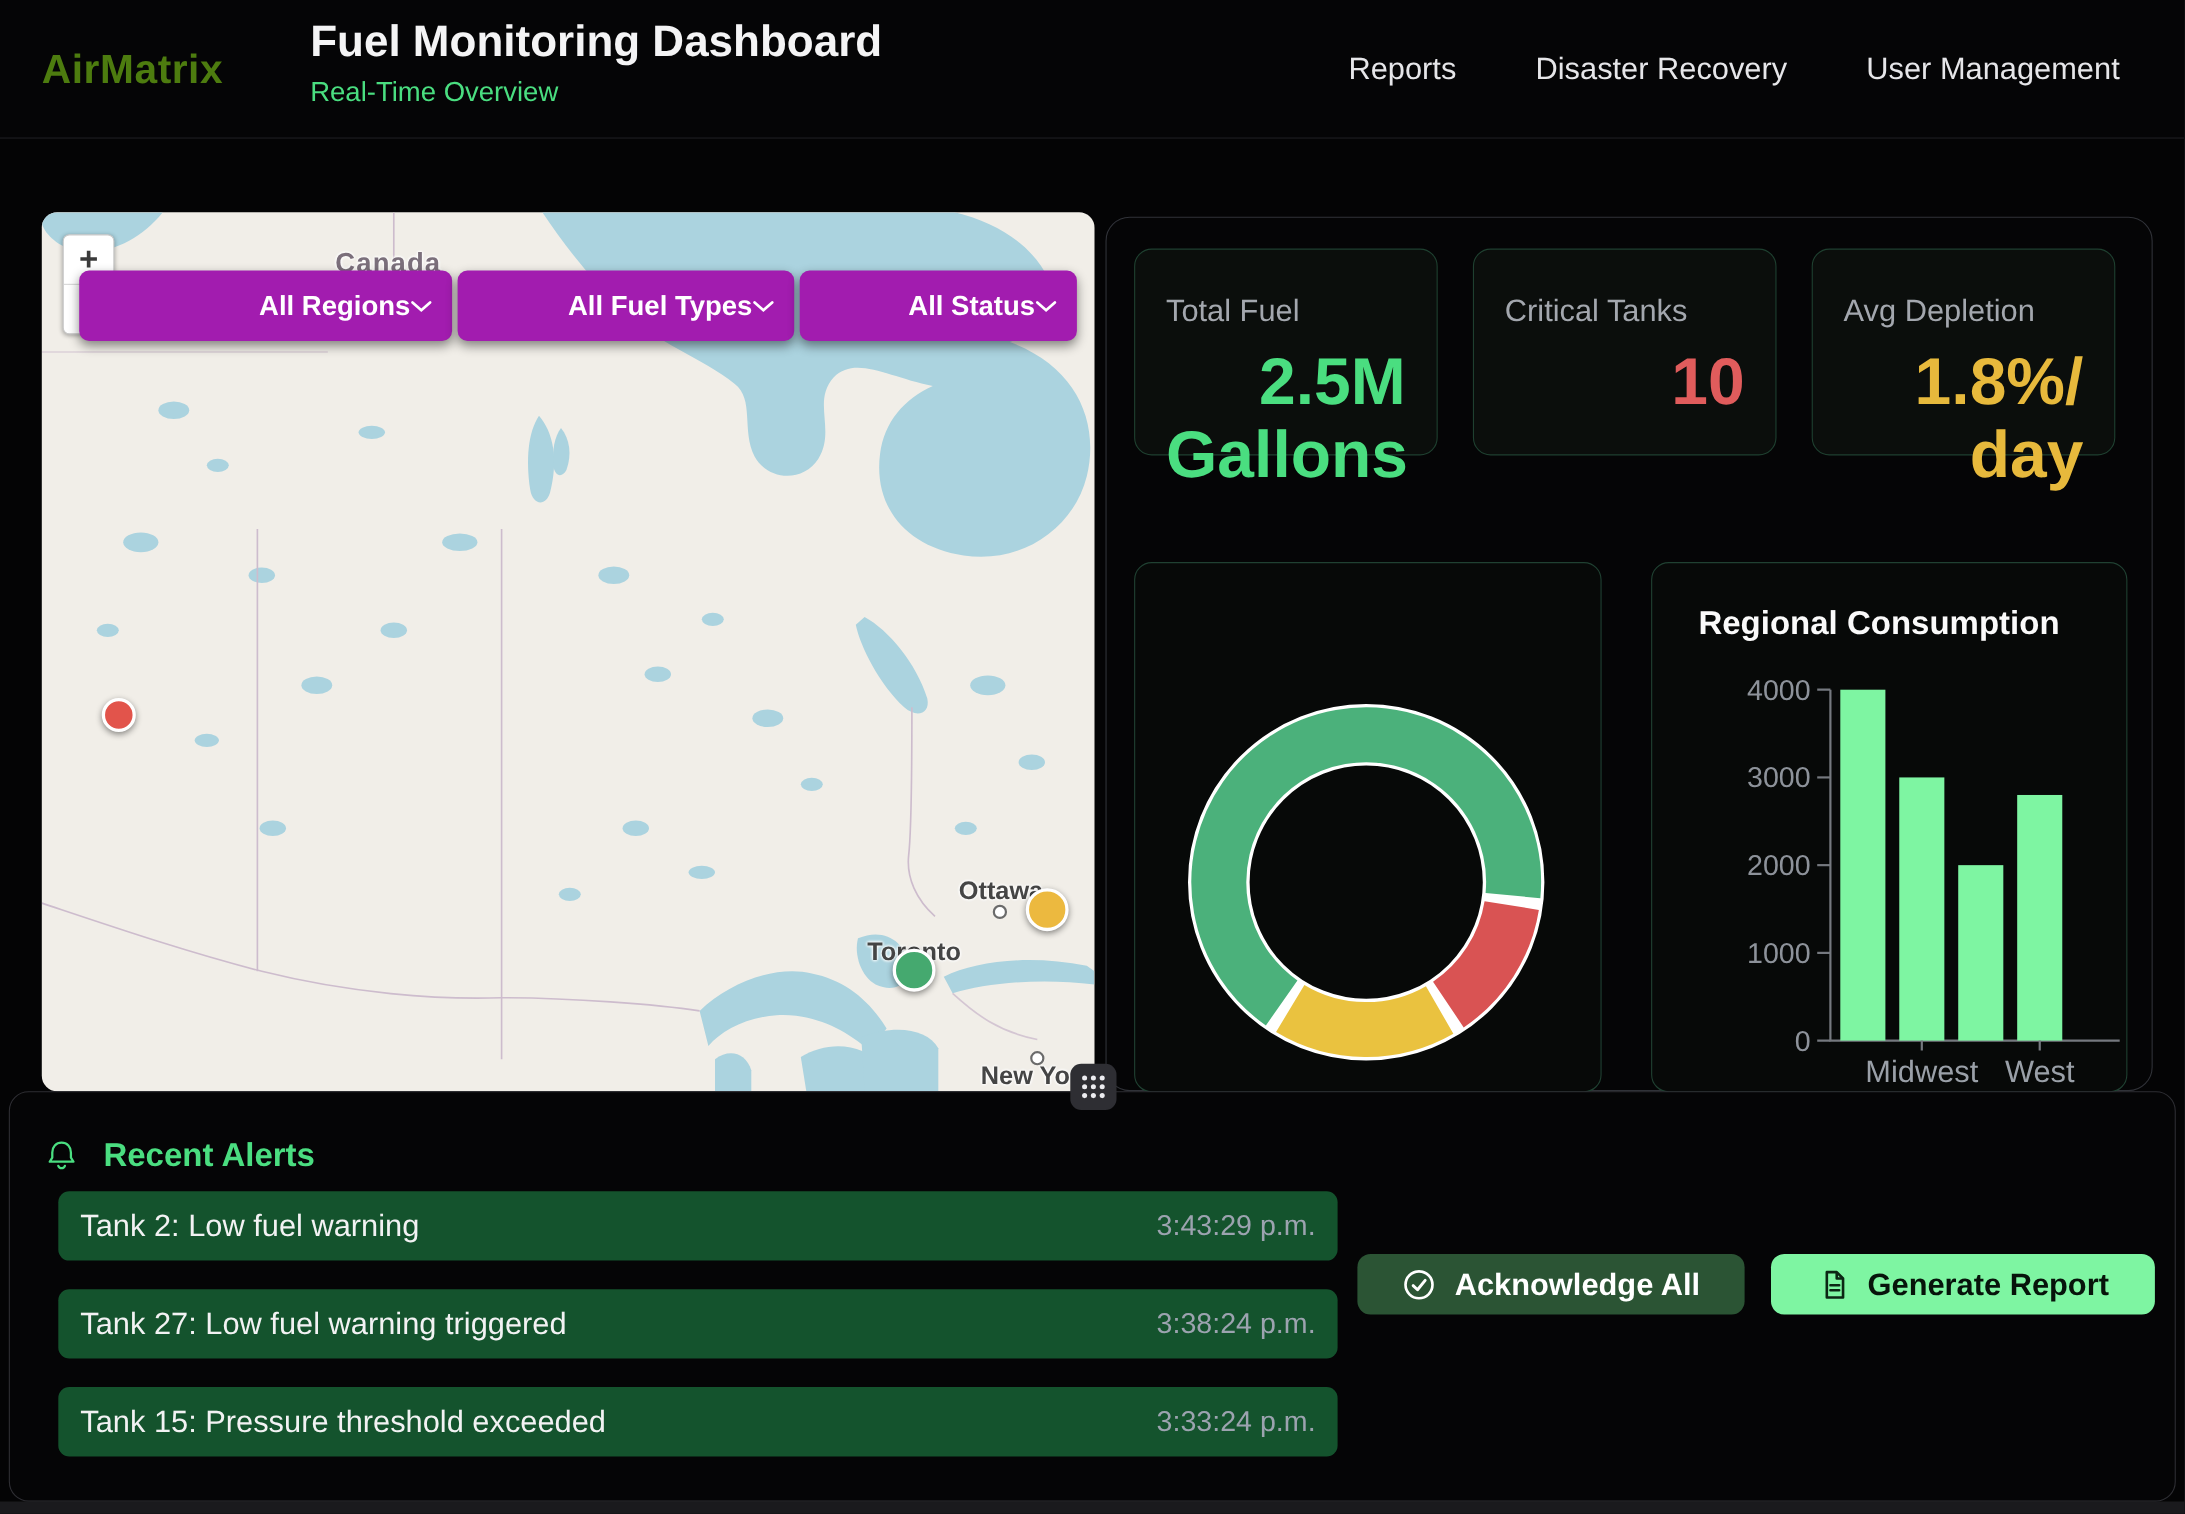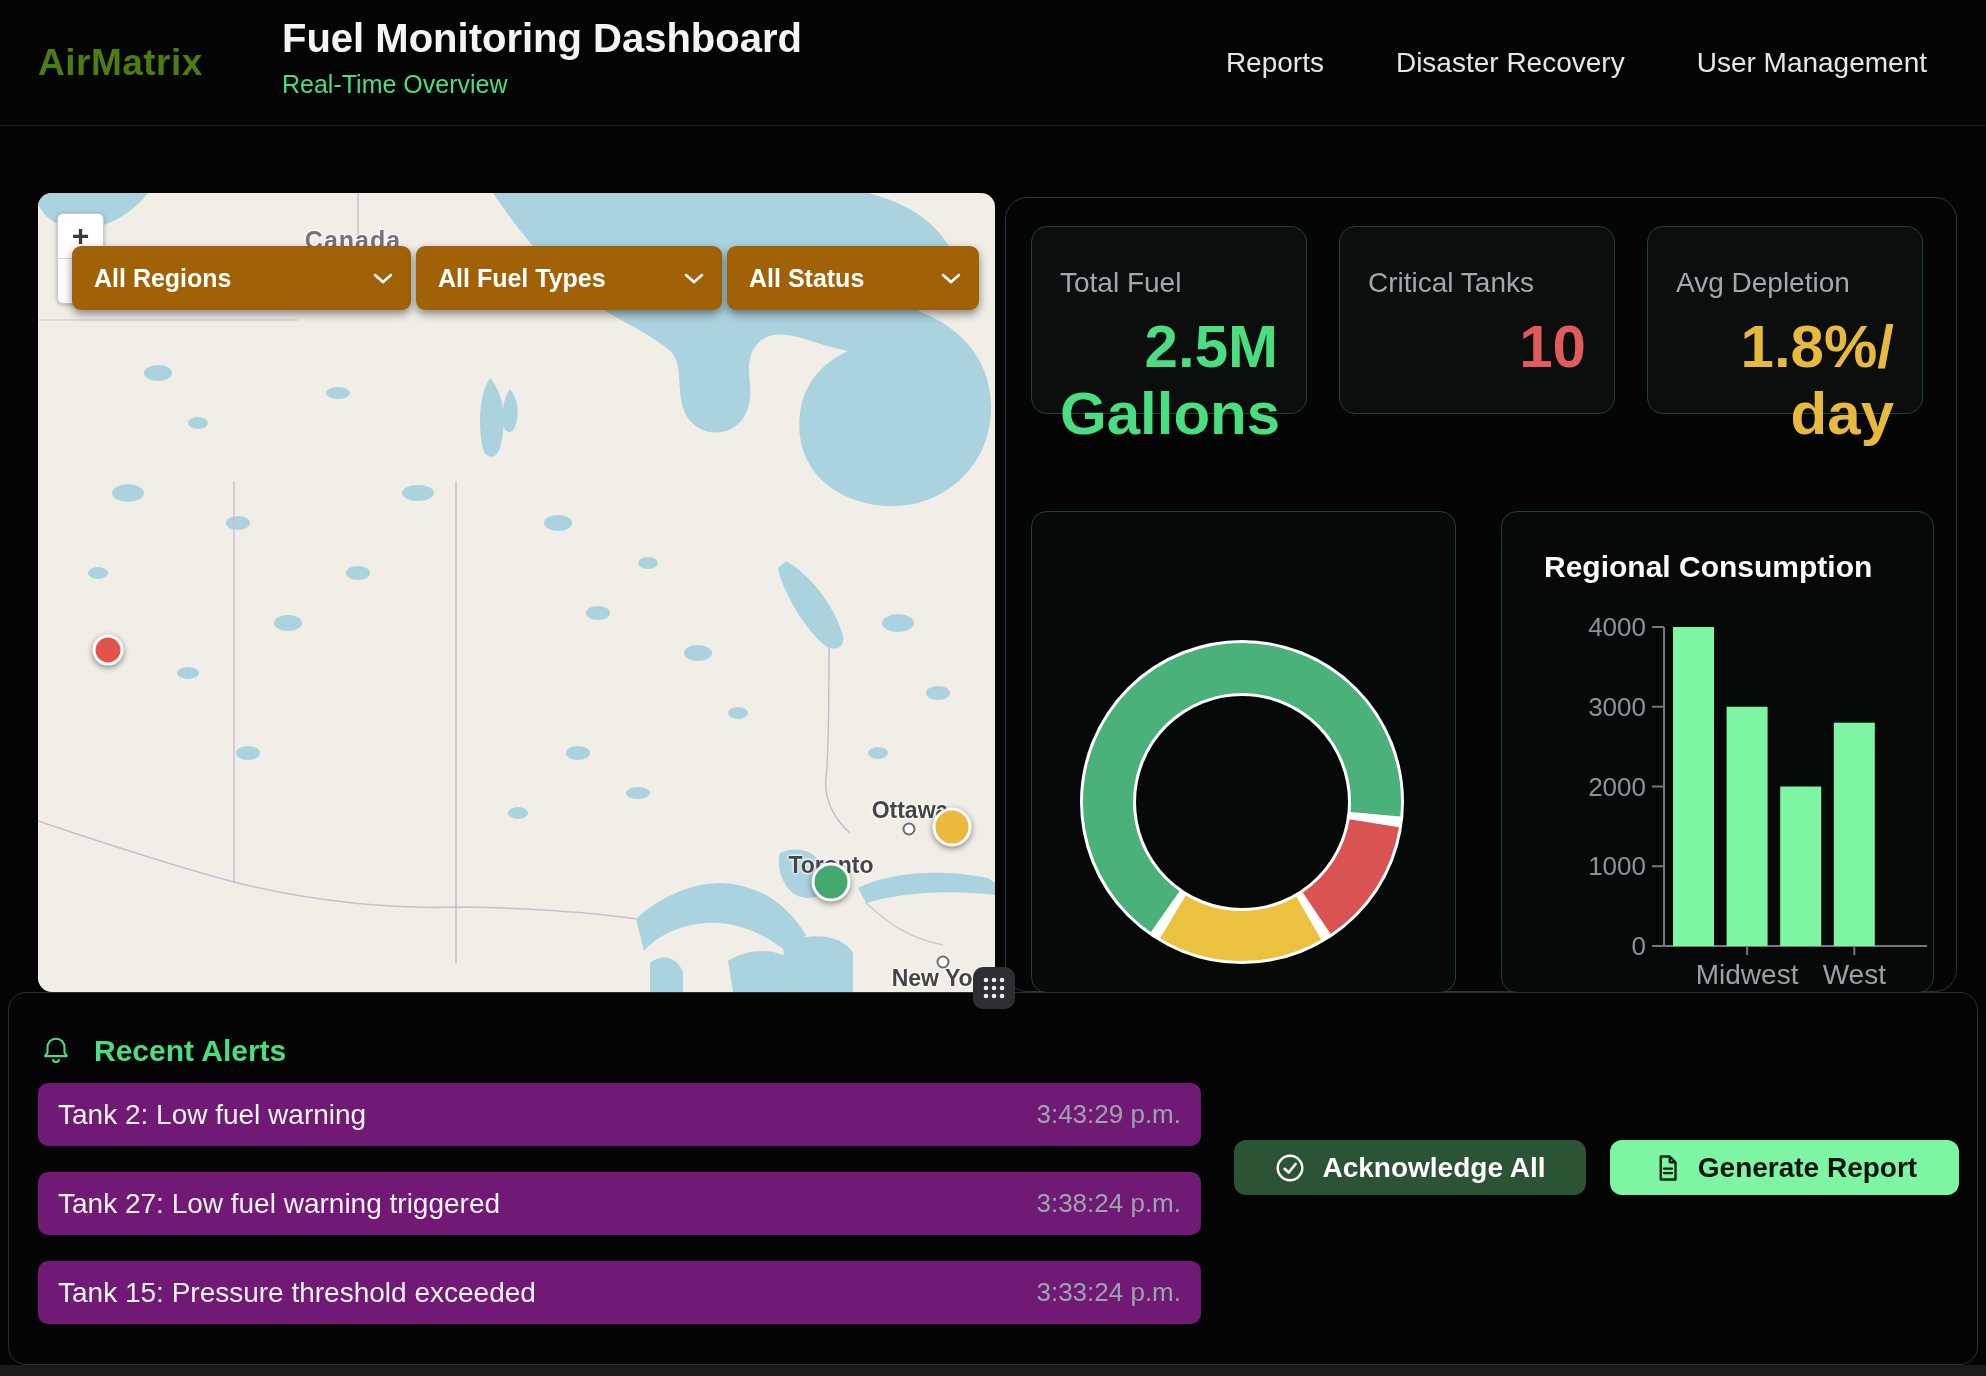--- a/index.html
+++ b/index.html
@@ -24,22 +24,22 @@
   .map svg.terrain{position:absolute;left:0;top:0;}
   .map-label{position:absolute;transform:translate(-50%,-50%);color:#454545;font-size:23px;
              font-weight:bold;text-shadow:0 0 3px #fff,0 0 3px #fff,0 0 3px #fff;white-space:nowrap;}
   .map-label.country{color:#7b6f7b;font-size:25px;letter-spacing:1px;}
   .zoom-ctrl{position:absolute;left:19px;top:20px;width:45px;z-index:2;background:#fff;
              border:1px solid #c9c9c9;border-radius:6px;overflow:hidden;box-shadow:0 1px 4px rgba(0,0,0,.3);}
   .zoom-btn{width:45px;height:44px;display:flex;align-items:center;justify-content:center;
             font-size:30px;font-weight:bold;color:#3a3a3a;cursor:pointer;}
   .zoom-div{height:1px;background:#d6d6d6;}
   .filters{position:absolute;left:34px;top:53px;display:flex;gap:5px;z-index:3;}
-  .dropdown{height:64px;background:#a16207;border-radius:9px;display:flex;align-items:center;
-            justify-content:space-between;padding:0 18px 0 22px;color:#fff;
+  .dropdown{height:64px;background:#a21caf;border-radius:9px;display:flex;align-items:center;
+            justify-content:flex-end;padding:0 18px 0 22px;color:#fff;
             box-shadow:0 4px 10px rgba(0,0,0,.45);cursor:pointer;}
   .dropdown .lbl{font-size:25px;font-weight:600;}
   .dd-regions{width:299px;}.dd-fuel{width:266px;}.dd-status{width:212px;}
   .marker{position:absolute;border-radius:50%;border:3px solid #fff;
           transform:translate(-50%,-50%);box-shadow:0 2px 6px rgba(0,0,0,.45);cursor:pointer;z-index:2;}
   .city-dot{position:absolute;width:9px;height:9px;border-radius:50%;background:#fff;
             border:2px solid #6b6b6b;transform:translate(-50%,-50%);}
   .drag-handle{position:absolute;left:973px;top:967px;width:42px;height:42px;background:#2e2e33;
                border-radius:10px;z-index:6;display:flex;align-items:center;justify-content:center;cursor:grab;}
 
@@ -58,21 +58,21 @@
   .chart-card.tank{width:425px;}
   .chart-card.regional{width:433px;}
   .chart-title{position:absolute;left:42px;top:38px;font-size:30px;font-weight:bold;color:#fafafa;}
   .chart-card svg{position:absolute;left:0;top:0;}
 
   
   .alerts-panel{position:absolute;left:8px;top:992px;width:1970px;height:373px;background:#050506;
                 border:1px solid #2e2e33;border-radius:18px;box-sizing:border-box;z-index:4;}
   .alerts-header{position:absolute;left:40px;top:1034px;display:flex;align-items:flex-start;gap:22px;z-index:5;}
   .alerts-title{font-size:30px;font-weight:bold;color:#4ade80;}
-  .alert-row{position:absolute;left:38px;width:1163px;height:63px;background:#701a75;border-radius:10px;
+  .alert-row{position:absolute;left:53px;width:1163px;height:63px;background:#14532d;border-radius:10px;
              display:flex;align-items:center;justify-content:space-between;padding:0 20px;
              box-sizing:border-box;z-index:5;}
   .alert-text{font-size:28px;color:#f2f2f3;}
   .alert-time{font-size:26px;color:#9ca3af;}
   .btn{position:absolute;height:55px;border-radius:12px;display:flex;align-items:center;
        justify-content:center;gap:16px;font-size:28px;font-weight:bold;cursor:pointer;z-index:5;}
   .btn-ack{left:1234px;top:1140px;width:352px;background:#2b5434;color:#fff;}
   .btn-report{left:1610px;top:1140px;width:349px;background:#7ef5a2;color:#07140b;}
 </style>
 </head>

